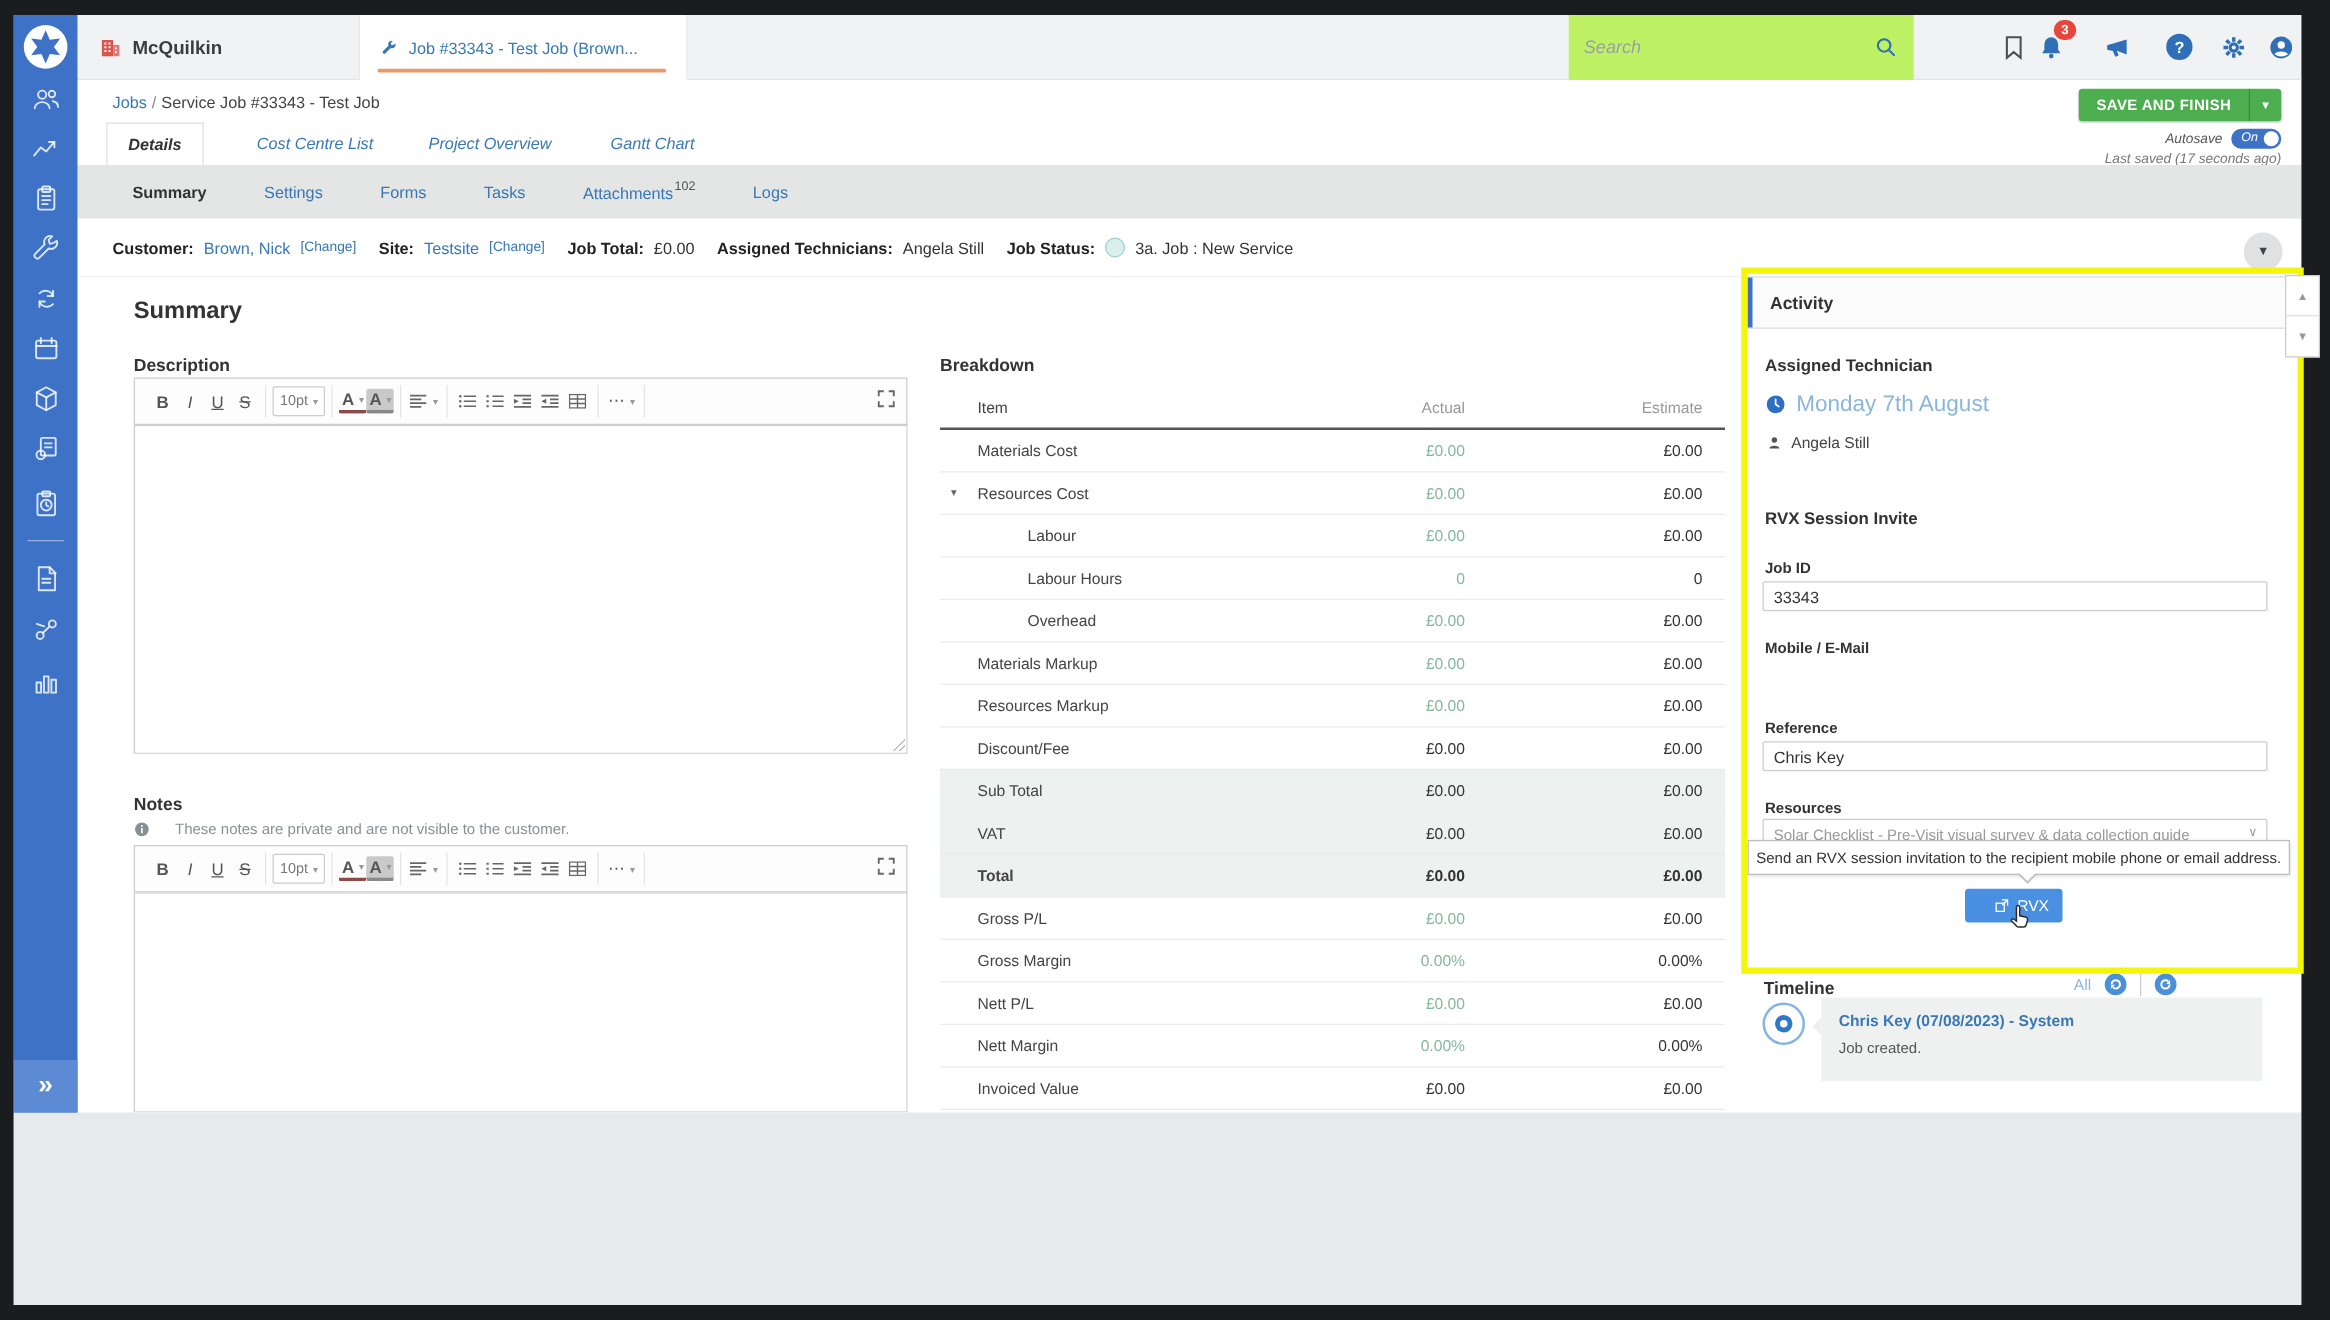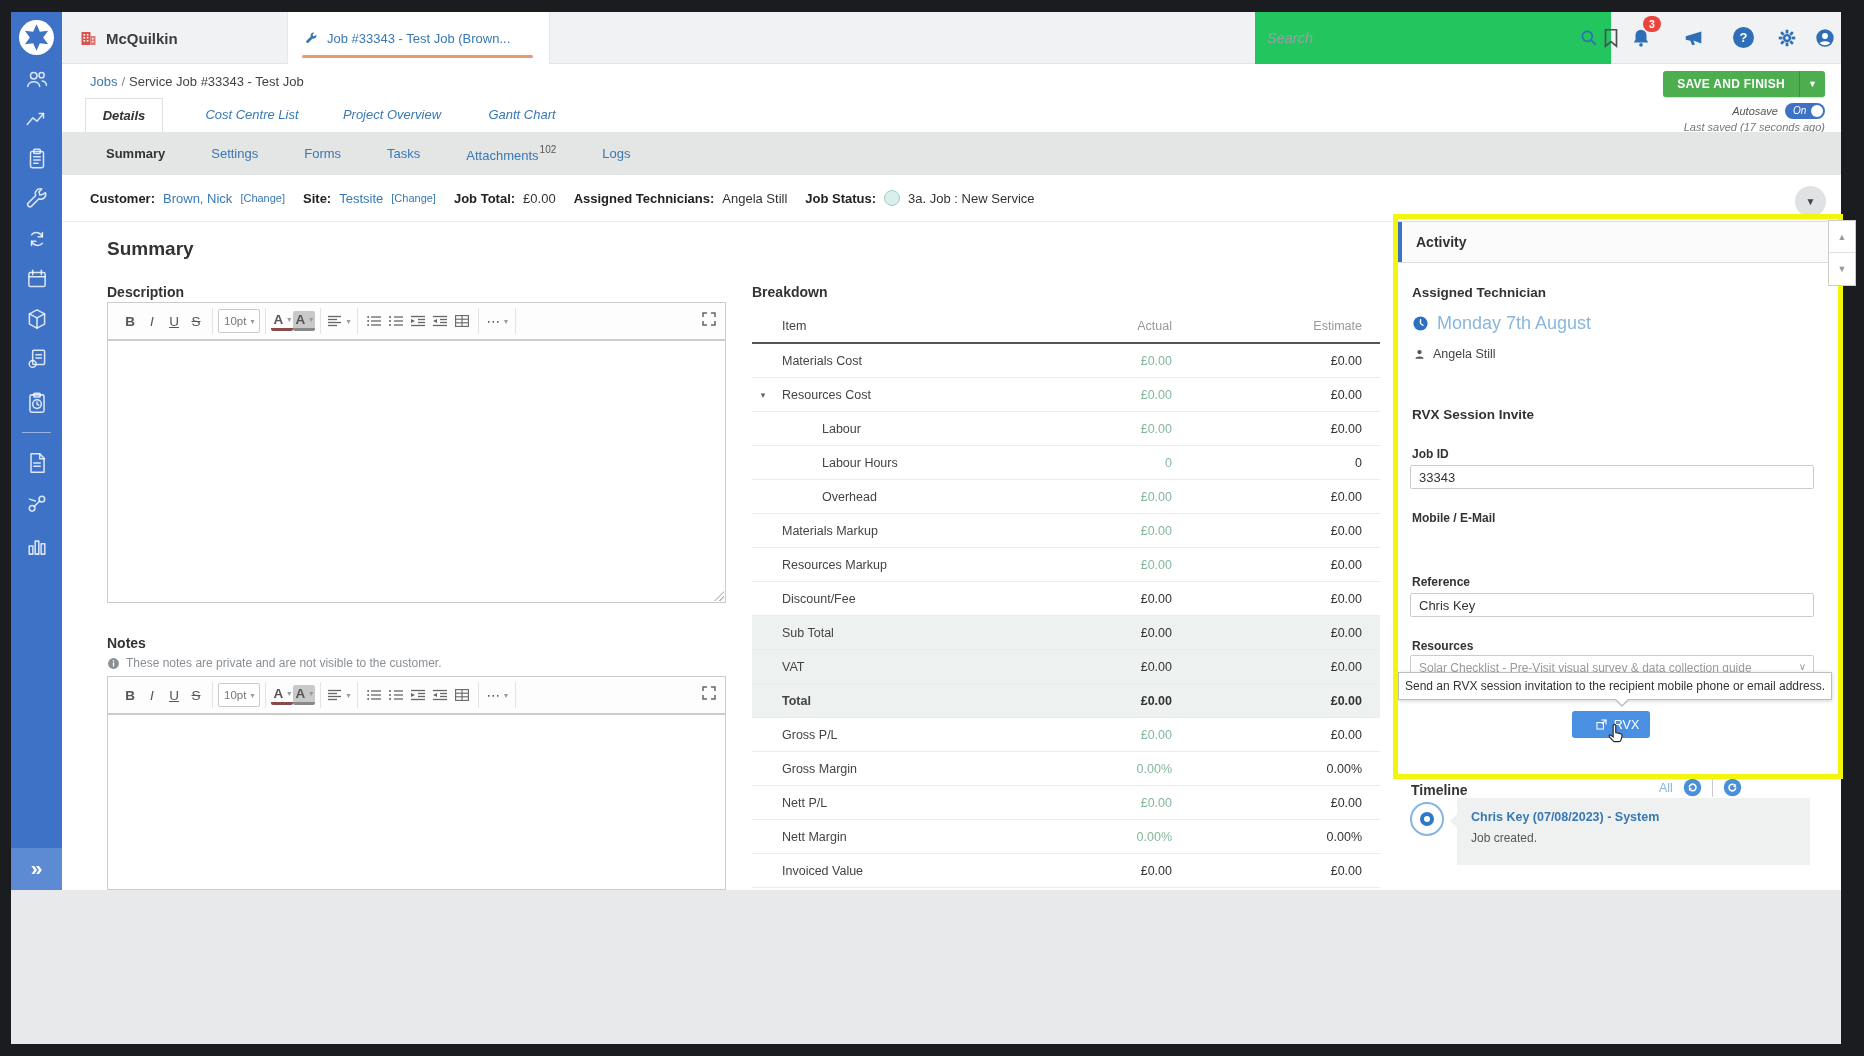--- a/index.html
+++ b/index.html
@@ -15,21 +15,21 @@
   .sb-divider { position:absolute; left:11px; top:420px; width:29px; height:1px; background:rgba(255,255,255,.45); }
   .sb-expand { position:absolute; left:0; top:836px; width:51px; height:42px; background:#5d8bd3; color:#fff; font-size:21px; font-weight:bold; text-align:center; line-height:40px; cursor:pointer; }
 
   
   .topbar { position:absolute; left:51px; top:0; width:1779px; height:52px; background:#f1f2f3; border-bottom:1px solid #e2e3e4; }
   .brand { position:absolute; left:18px; top:0; height:52px; display:flex; align-items:center; gap:9px; }
   .brand-name { font-size:15px; font-weight:bold; color:#3a3d40; }
   .top-tab { position:absolute; left:225px; top:0; width:263px; height:52px; background:#fff; border-left:1px solid #e7e7e7; border-right:1px solid #e7e7e7; display:flex; align-items:center; gap:8px; padding:0 16px; cursor:pointer; }
   .top-tab-label { font-size:13px; color:#3878b4; white-space:nowrap; overflow:hidden; }
   .top-tab-underline { position:absolute; left:14px; right:16px; bottom:6px; height:3px; background:#e89a6d; border-radius:2px; }
-  .search-box { position:absolute; left:1193px; top:0; width:356px; height:52px; background:#22c55e; display:flex; align-items:center; padding:0 12px; }
+  .search-box { position:absolute; left:1193px; top:0; width:276px; height:52px; background:#bef264; display:flex; align-items:center; padding:0 12px; }
   .search-box input { flex:1; border:none; outline:none; font-size:14.5px; font-style:italic; color:#555; background:transparent; font-family:inherit; }
   .search-box input::placeholder { color:#9aa0a5; font-style:italic; }
   .top-icon { position:absolute; top:15px; width:22px; height:22px; cursor:pointer; }
   .badge { position:absolute; left:1581px; top:4px; min-width:18px; height:16px; padding:0 5px; background:#e8463c; border-radius:9px; color:#fff; font-size:10.5px; font-weight:bold; text-align:center; line-height:16px; z-index:6; }
   .help-circ { position:absolute; top:15px; width:21px; height:21px; border-radius:50%; background:#2e6fb7; color:#fff; font-size:13px; font-weight:bold; text-align:center; line-height:21px; cursor:pointer; }
 
   
   .crumb-row { position:absolute; left:51px; top:52px; width:1779px; height:68px; background:#fff; }
   .crumb { position:absolute; left:28px; top:10px; font-size:13px; color:#444; }
   .crumb a { color:#3878b4; text-decoration:none; cursor:pointer; }
@@ -74,21 +74,21 @@
   .tb-btn.underline { text-decoration:underline; }
   .tb-btn.strike { text-decoration:line-through; }
   .tb-btn.boxed { border:1px solid #ccc; background:#fff; font-size:11.5px; padding:0 5px; height:24px; color:#777; }
   .tb-btn.text-color { border-bottom:3px solid #8a4a4a; height:20px; font-weight:bold; }
   .tb-btn.highlight-color { background:#c9c9c9; border-bottom:3px solid #888; height:20px; font-weight:bold; }
   .tb-caret { font-size:8px; color:#999; margin-left:2px; }
   .tb-expand { margin-left:auto; cursor:pointer; padding-right:2px; }
   .editor-area { position:absolute; left:45px; width:619px; border:1px solid #ccc; background:#fff; }
   .editor-area textarea { width:100%; height:100%; border:none; outline:none; resize:none; font-family:inherit; }
   .grip { position:absolute; right:1px; bottom:1px; width:10px; height:10px; clip-path:polygon(100% 0,100% 100%,0 100%); background:repeating-linear-gradient(135deg,#bbb 0 1px,transparent 1px 3.5px); cursor:nwse-resize; }
-  .notes-hint { position:absolute; left:45px; display:flex; gap:6px; align-items:center; font-size:12px; color:#8a8f94; }
+  .notes-hint { position:absolute; left:45px; display:flex; gap:20px; align-items:center; font-size:12px; color:#8a8f94; }
 
   
   .bk-table { position:absolute; left:690px; top:88px; width:628px; }
   .bk-head { display:grid; grid-template-columns:22px 1fr 160px 190px; padding-right:18px; height:34px; align-items:center; color:#999; font-size:12.5px; border-bottom:2px solid #555; }
   .bk-row { display:grid; grid-template-columns:22px 1fr 160px 190px; padding-right:18px; height:34px; align-items:center; font-size:12.5px; border-bottom:1px solid #ebebeb; }
   .bk-row.shaded { background:#edf1ef; }
   .bk-row.boldrow { font-weight:bold; }
   .bk-item { padding-left:8px; color:#444; }
   .bk-item.indent { padding-left:48px; }
   .bk-num { text-align:right; color:#333; }

